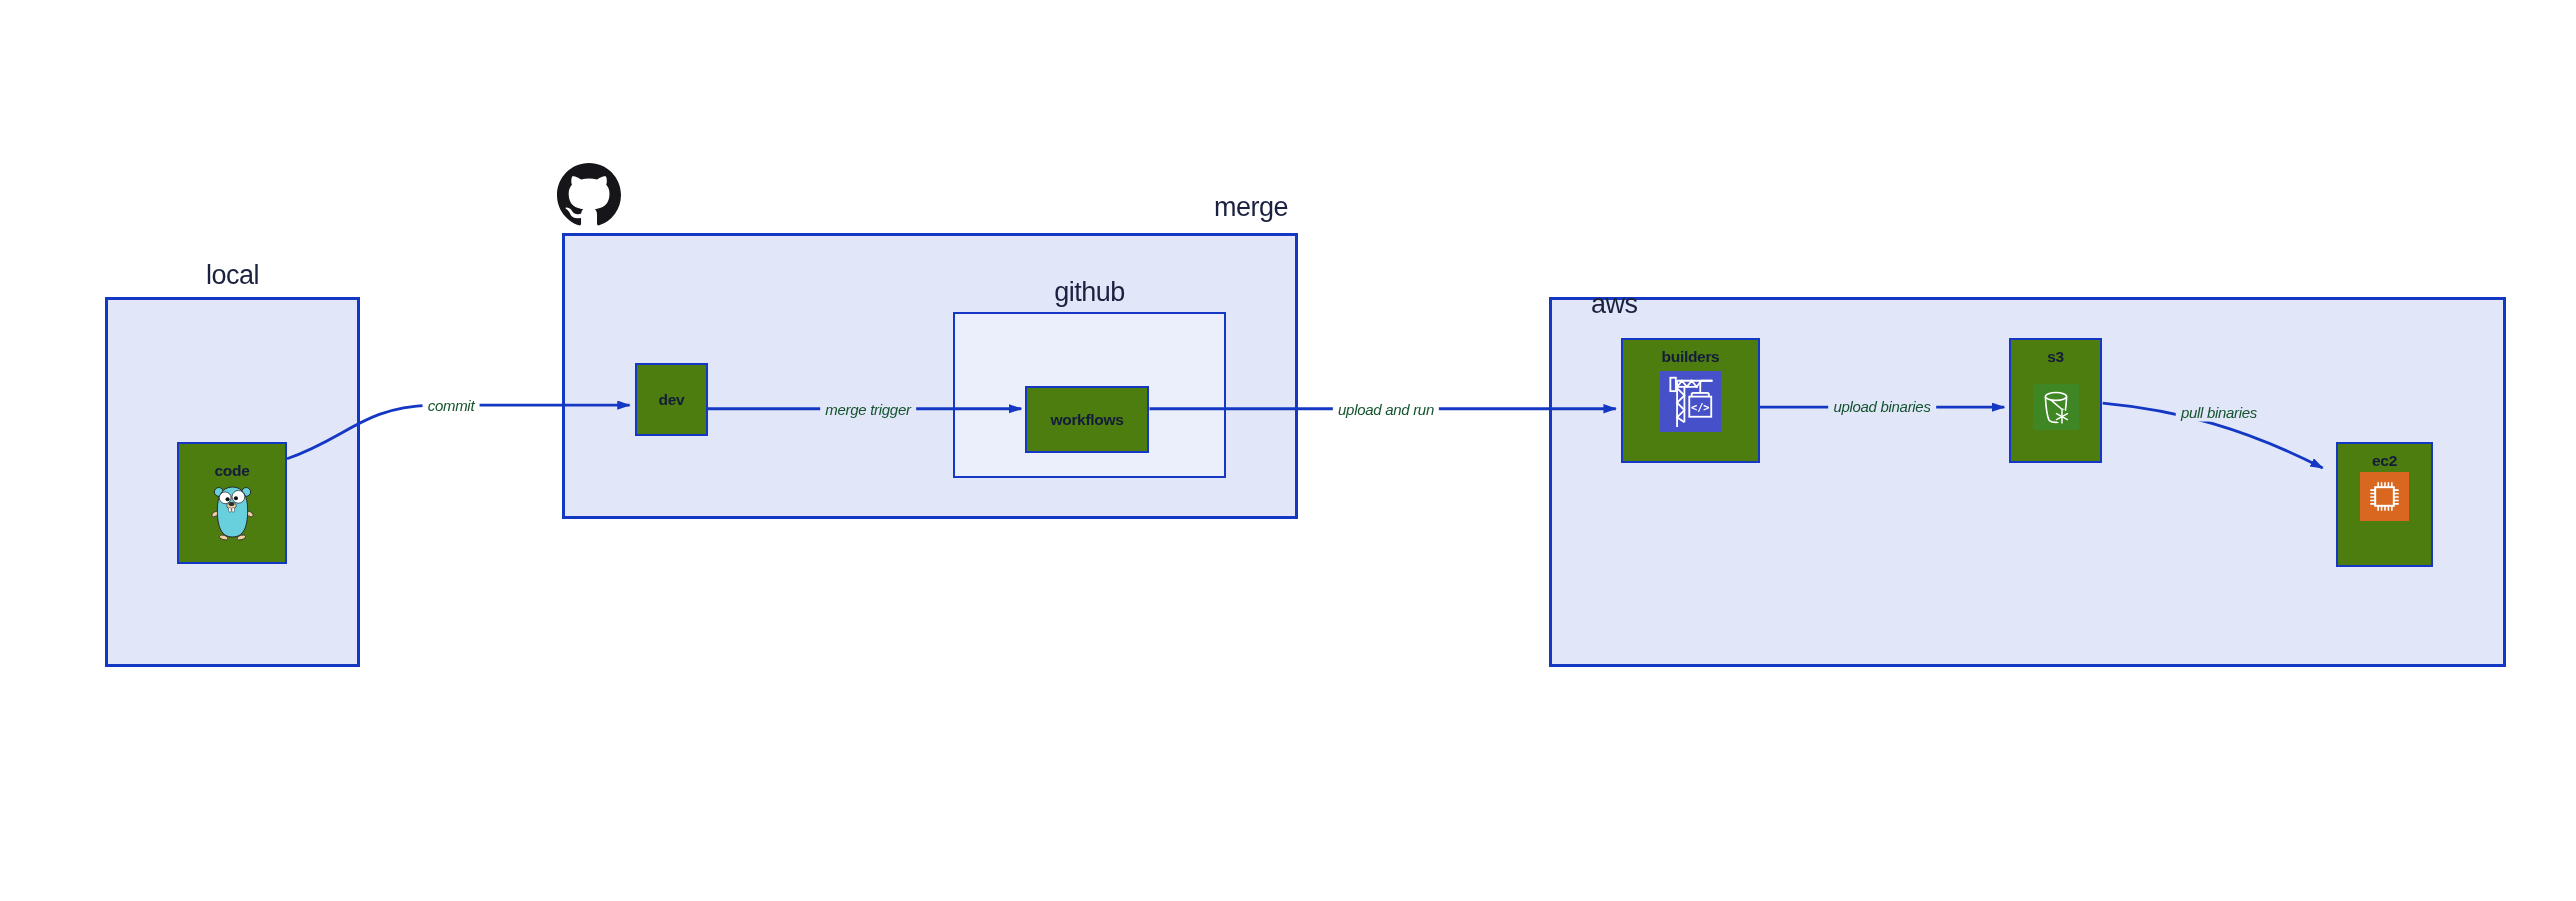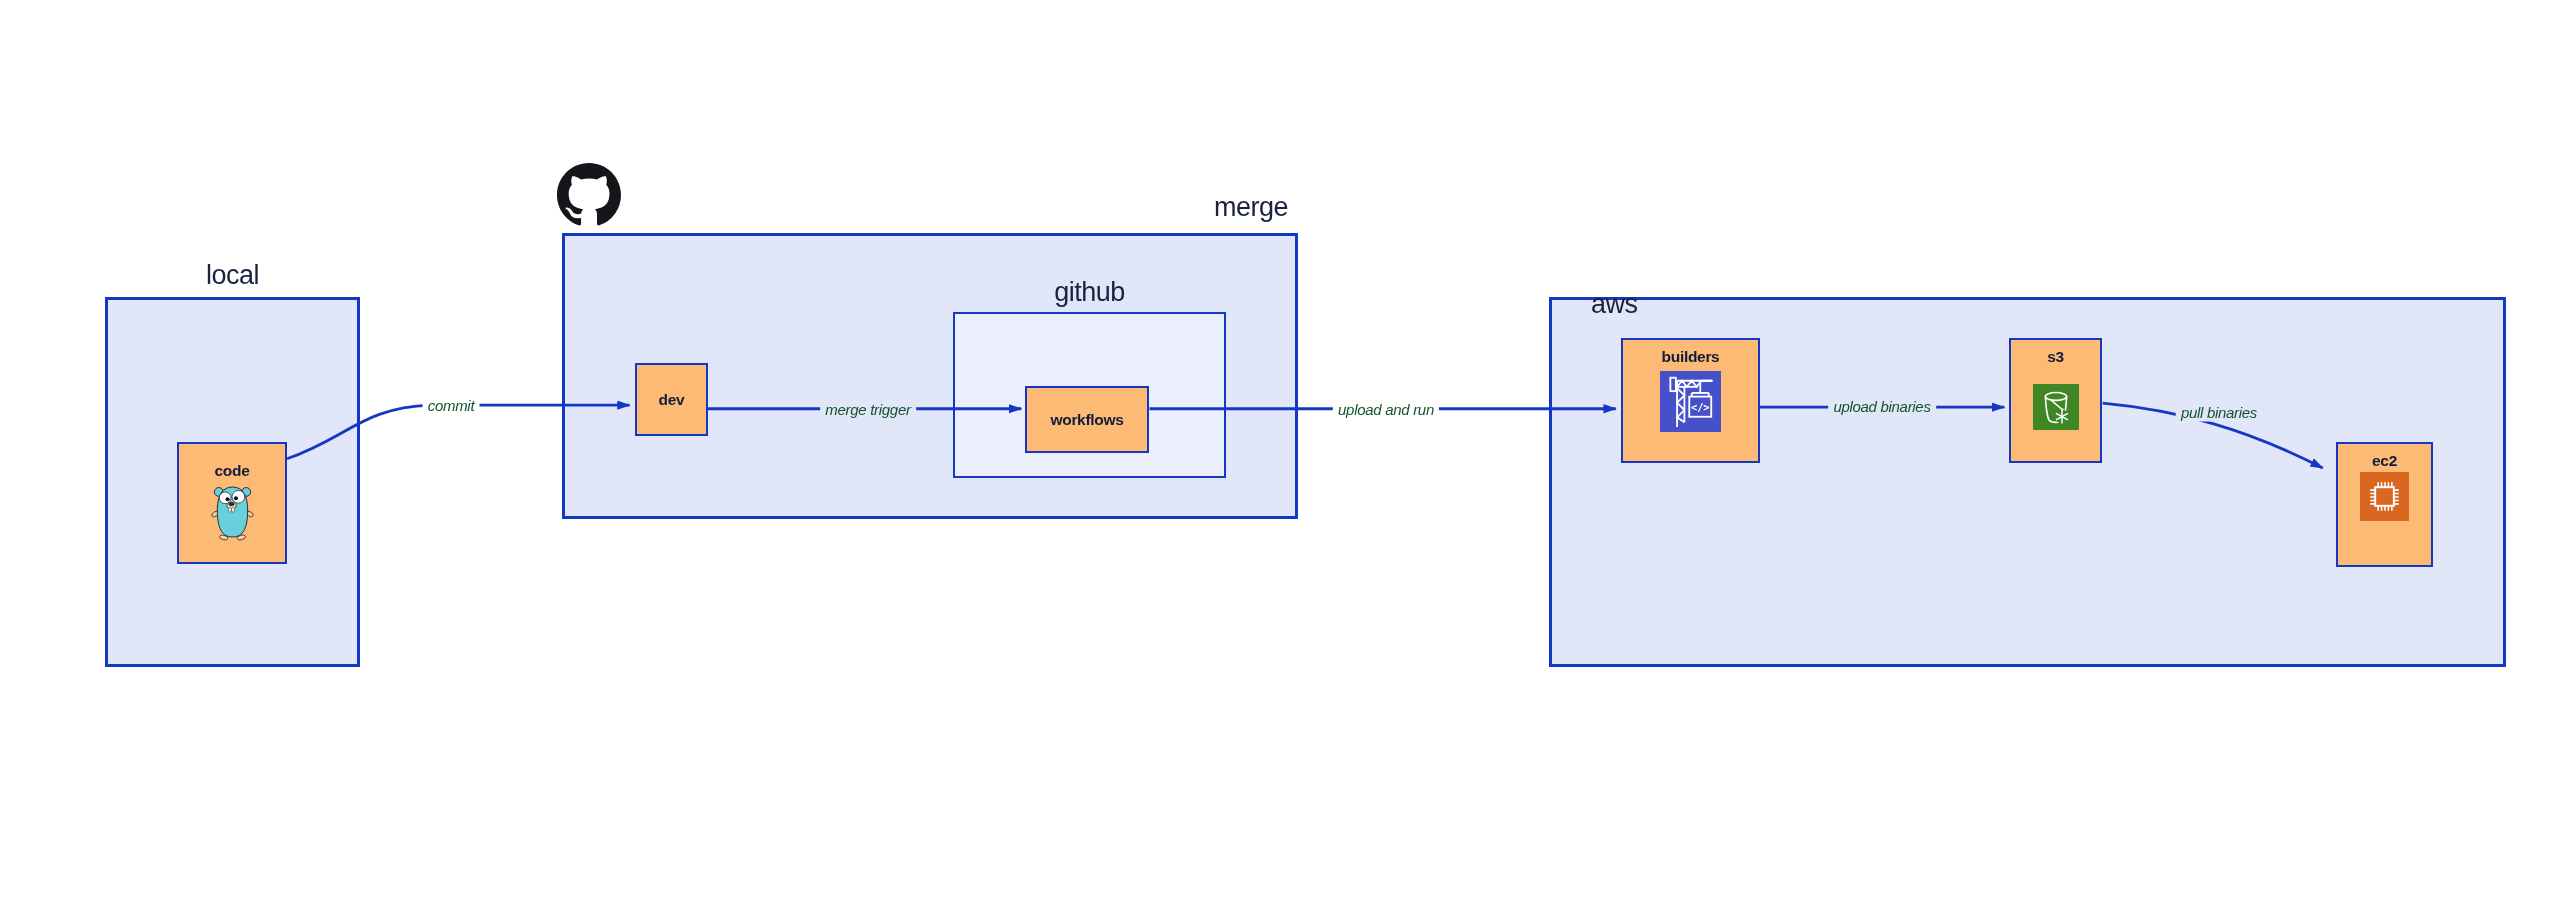--- a/index.html
+++ b/index.html
@@ -8,21 +8,21 @@
     font-family:"Liberation Sans", sans-serif;
   }
   .container-box{
     position:absolute;background:#e1e7f9;border:3.1px solid #1438c4;box-sizing:border-box;
   }
   .container-box.master{background:#eaeffb;border-width:2.6px;}
   .container-label{
     position:absolute;font-size:27px;color:#1a2240;letter-spacing:-0.5px;white-space:nowrap;
   }
   .node-box{
-    position:absolute;background:#fdba74;border:2.6px solid #1438c4;box-sizing:border-box;
+    position:absolute;background:#4d7c0f;border:2.6px solid #1438c4;box-sizing:border-box;
     display:flex;flex-direction:column;align-items:center;
   }
   .node-label{
     font-size:15.5px;font-weight:700;color:#131c3a;letter-spacing:-0.3px;white-space:nowrap;
   }
   .node-center{justify-content:center;}
   .node-top{padding-top:9.3px;gap:7.2px;}
   .edge-label{
     position:absolute;transform:translate(-50%,-50%);font-size:15px;font-style:italic;
     color:#14532d;white-space:nowrap;padding:1px 5.2px;letter-spacing:-0.3px;

